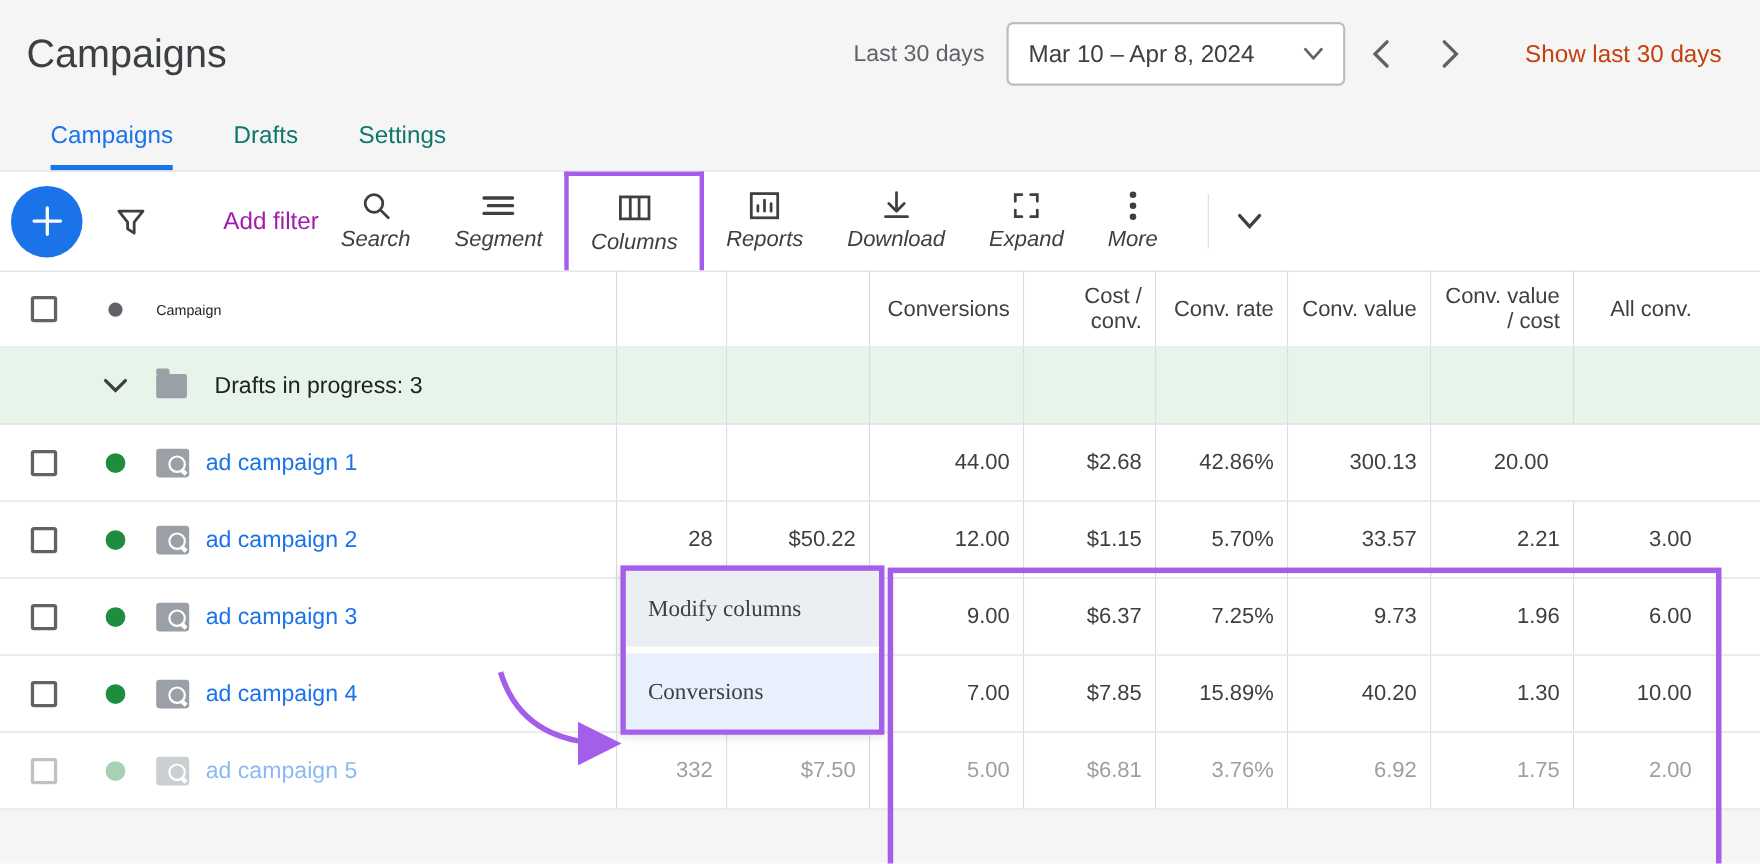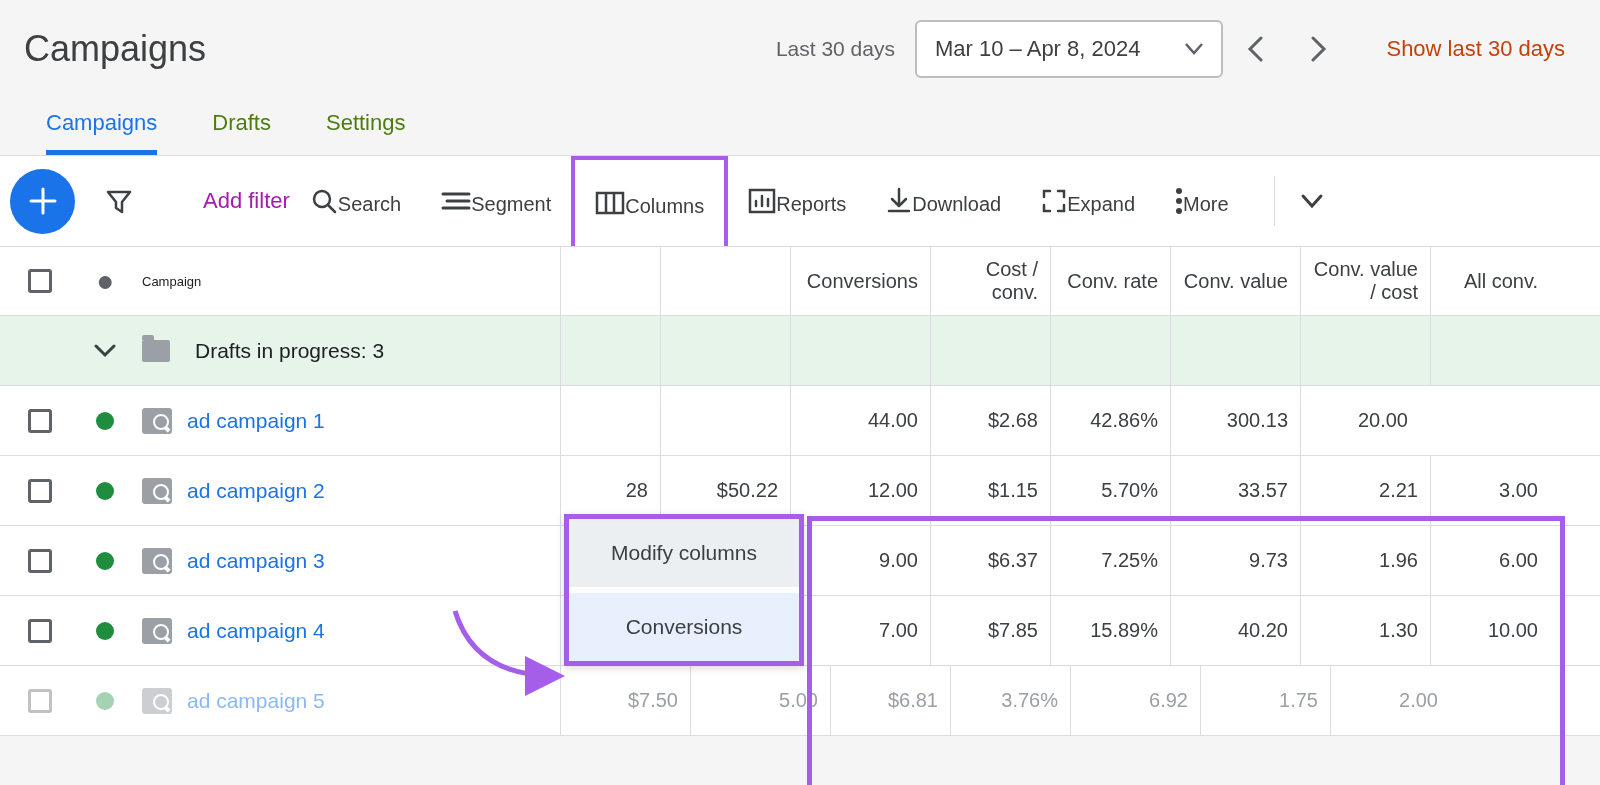--- a/index.html
+++ b/index.html
@@ -6,28 +6,28 @@
   body { font-family: 'Arial', 'Helvetica', sans-serif; background: #f5f5f5; width: 1600px; height: 785px; overflow: hidden; color: #202124; }
   .header { padding: 20px 10px 0 24px; }
   .header-top { display: flex; align-items: center; }
   .page-title { font-size: 36px; font-weight: 400; color: #3c4043; flex: 0 0 auto; margin-right: auto; }
   .date-label { font-size: 21px; color: #5f6368; margin-right: 20px; }
   .date-button { display: inline-flex; align-items: center; border: 2px solid #bdbdbd; border-radius: 6px; padding: 14px 18px; font-size: 22px; color: #3c4043; background: #fff; cursor: pointer; }
   .date-button .arrow { margin-left: 45px; }
   .nav-arrow { width: 40px; height: 40px; display: inline-flex; align-items: center; justify-content: center; color: #5f6368; cursor: pointer; margin: 0 12px; font-size: 28px;}
   .show-last { color: #c2410c; font-size: 22px; cursor: pointer; margin-left: 35px; margin-right: 25px;}
   .tabs { display: flex; margin-top: 32px; padding-left: 22px; gap: 55px; }
-  .tab { font-size: 22px; color: #4d7c0f; padding-bottom: 14px; cursor: pointer; }
+  .tab { font-size: 22px; color: #0f766e; padding-bottom: 14px; cursor: pointer; }
   .tab.active { color: #1a73e8; border-bottom: 5px solid #1a73e8; font-weight: 500; }
   .toolbar-outer { background: #fff; border-top: 1px solid #dadce0; margin-top: 0; position: relative; }
   .toolbar { display: flex; align-items: center; height: 90px; padding: 0 10px 0 10px; }
   .fab { width: 65px; height: 65px; border-radius: 50%; background: #1a73e8; color: #fff; display: flex; align-items: center; justify-content: center; font-size: 40px; cursor: pointer; margin-right: 30px; flex-shrink:0;}
   .filter-icon { color: #3c4043; margin-right: 70px; cursor: pointer; }
   .add-filter { font-size: 22px; color: #a21caf; cursor: pointer; }
-  .tool { display: flex; flex-direction: row; align-items: center; justify-content: center; cursor: pointer; color: #3c4043; padding: 0 20px; height: 90px; }
+  .tool { display: flex; flex-direction: column; align-items: center; justify-content: center; cursor: pointer; color: #3c4043; padding: 0 20px; height: 90px; font-style: italic; }
   .tool-label { font-size: 20px; margin-top: 6px; color: #3c4043;}
   .tool-icon { height: 28px; display: flex; align-items: center; }
   .tool.highlight { border: 4px solid #a45eea; border-bottom: none; }
   .divider { width: 1px; height: 50px; background: #dadce0; margin: 0 25px; }
   .chev-down { cursor: pointer; }
   .table { background: #fff; position: relative; }
   .row { display: flex; align-items: stretch; border-bottom: 1px solid #dadce0; min-height: 70px; }
   .row.header-row { min-height: 70px; border-top: 1px solid #dadce0;}
   .row.draft-row { background: #e6f4ea; min-height: 70px;}
   .cell { display: flex; align-items: center; padding: 0 12px; border-left: 1px solid #dadce0; }
@@ -51,21 +51,21 @@
   .col-vcost { width: 130px; }
   .col-all   { width: 120px; }
   .hdr-text { font-size: 20px; color: #3c4043; text-align: right; width: 100%; }
   .checkbox { width: 24px; height: 24px; border: 3px solid #5f6368; border-radius: 3px; cursor: pointer; }
   .status-dot { width: 18px; height: 18px; border-radius: 50%; background: #1e8e3e; }
   .status-dot.faded { opacity: 0.4; }
   .status-bullet { font-size: 30px; color: #5f6368; }
   .header-row .name-cell { font-size: 13px; }
   .draft-row .name-cell { font-size: 21px; }
   .dropdown { position: absolute; left: 564px; top: 268px; width: 240px; background: #fff; border: 5px solid #a45eea; z-index: 10; box-shadow: 0 2px 8px rgba(0,0,0,0.15);}
-  .dropdown-item { padding: 22px 20px; font-size: 21px; color: #3c4043; cursor: pointer; text-align:center;}
+  .dropdown-item { padding: 22px 20px; font-size: 21px; color: #3c4043; cursor: pointer; text-align:left;font-family:Liberation Serif, serif;}
   .dropdown-item.highlighted { background: #e8f0fe; }
   .dropdown-item.hover { background: #eceff1; }
   .dropdown-sep { height: 6px; background: #fff; }
   .arrow-annotation { position: absolute; left: 445px; top: 360px; z-index: 11; }
   .colgroup-highlight { position: absolute; left: 807px; top: 270px; width: 758px; height: 510px; border: 5px solid #a45eea; pointer-events: none; z-index: 5;}
   .folder-icon { width: 28px; height: 22px; background: #9aa0a6; border-radius: 2px; position: relative; margin-right: 10px;}
   .folder-icon::before { content: ""; position: absolute; top: -5px; left: 0; width: 12px; height: 5px; background: #9aa0a6; border-radius: 2px 2px 0 0;}
   svg { display: block; }
 </style>
 </head>
@@ -337,20 +337,21 @@
         </div>
     <div class="cell status-cell">
           <div class="status-dot faded"></div>
         </div>
     <div class="cell name-cell">
       <div class="name-inner">
         <div class="icon-box" style="opacity:0.5;"></div>
         <span class="camp-link" style="opacity:0.5;">ad campaign 5</span>
       </div>
     </div>
+    <div class="cell num col-clicks dimmed">332</div>
     <div class="cell num col-cost dimmed">$7.50</div>
     <div class="cell num col-conv dimmed">5.00</div>
     <div class="cell num col-cpc dimmed">$6.81</div>
     <div class="cell num col-rate dimmed">3.76%</div>
     <div class="cell num col-val dimmed">6.92</div>
     <div class="cell num col-vcost dimmed">1.75</div>
     <div class="cell num col-all dimmed">2.00</div>
   </div>
     </div>
 

